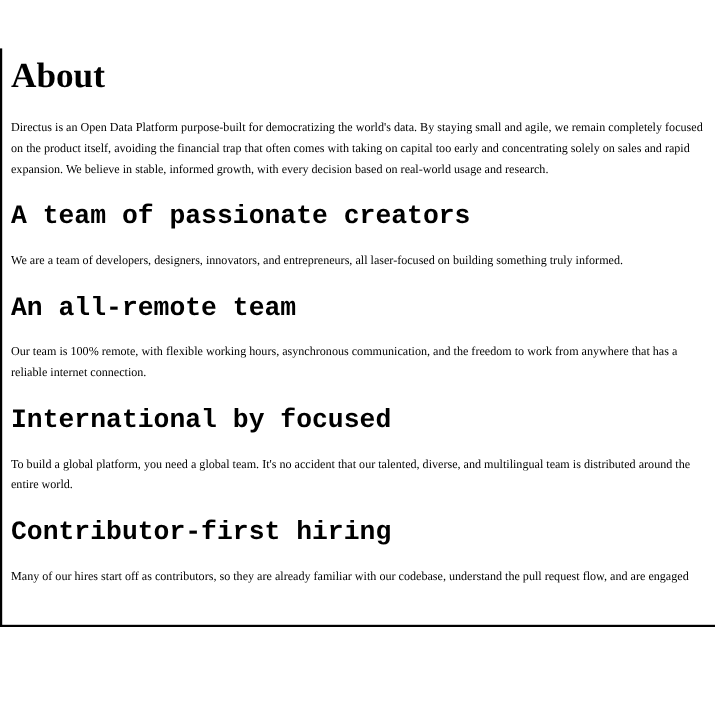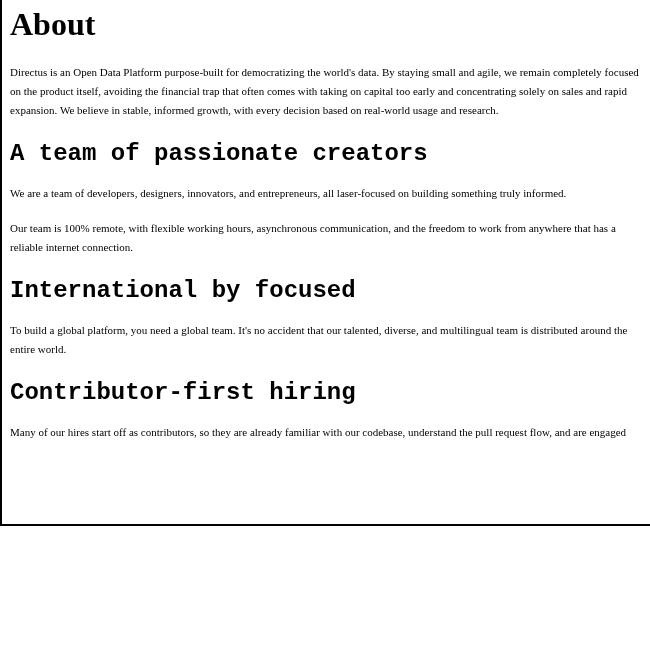--- a/index.html
+++ b/index.html
@@ -12,20 +12,21 @@
     box-sizing: border-box;
     width: 650px;
     height: 526px;
     background: #ffffff;
     color: #000000;
     border-left: 2px solid #000000;
     border-bottom: 2px solid #000000;
     padding: 6px 8px 0 8px;
     overflow: hidden;
     font-family: "Liberation Serif", "DejaVu Serif", serif;
+    margin-top: 44px;
   }
   .page h1 {
     font-size: 32px;
     line-height: 37px;
     font-weight: bold;
     margin: 0 0 20px 0;
   }
   .page h2 {
     font-size: 24px;
     line-height: 28px;
@@ -43,20 +44,21 @@
 <body>
 
 <div class="page">
   <h1>About</h1>
 
   <p>Directus is an Open Data Platform purpose-built for democratizing the world's data. By staying small and agile, we remain completely focused on the product itself, avoiding the financial trap that often comes with taking on capital too early and concentrating solely on sales and rapid expansion. We believe in stable, informed growth, with every decision based on real-world usage and research.</p>
 
   <h2>A team of passionate creators</h2>
   <p>We are a team of developers, designers, innovators, and entrepreneurs, all laser-focused on building something truly informed.</p>
 
+  <h2>An all-remote team</h2>
   <p>Our team is 100% remote, with flexible working hours, asynchronous communication, and the freedom to work from anywhere that has a reliable internet connection.</p>
 
   <h2>International by focused</h2>
   <p>To build a global platform, you need a global team. It's no accident that our talented, diverse, and multilingual team is distributed around the entire world.</p>
 
   <h2>Contributor-first hiring</h2>
   <p>Many of our hires start off as contributors, so they are already familiar with our codebase, understand the pull request flow, and are engaged</p>
 </div>
 
 </body></html>

